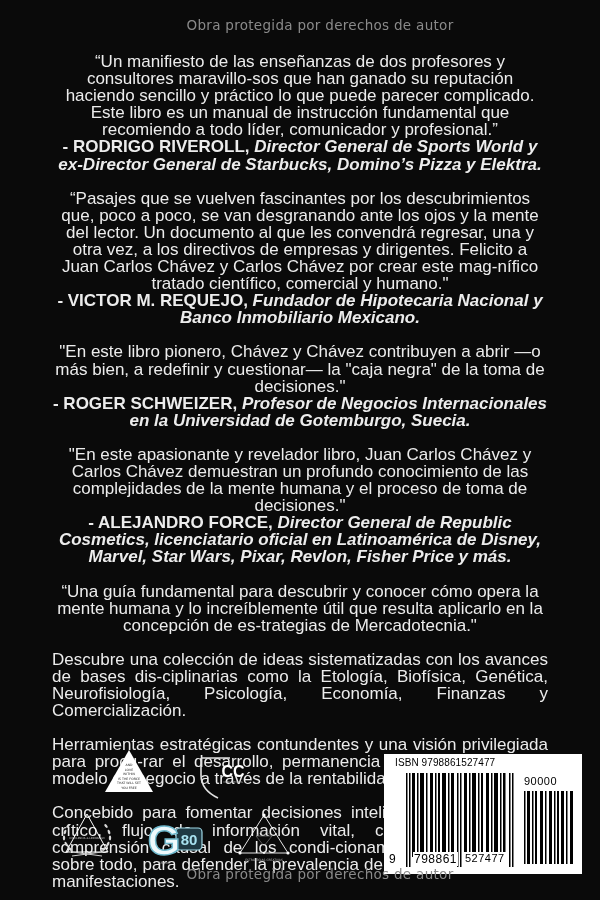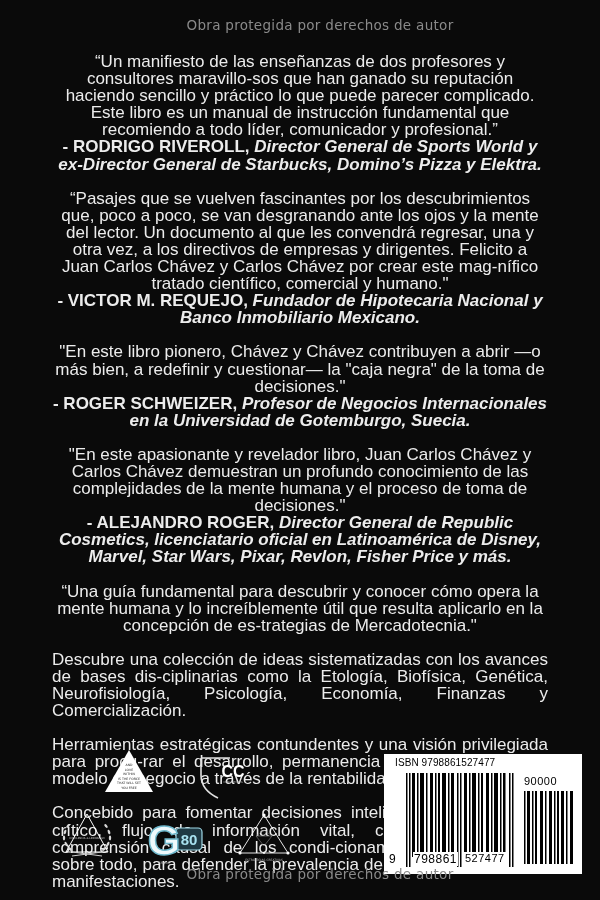--- a/index.html
+++ b/index.html
@@ -89,21 +89,21 @@
   <div class="quote">
     <span class="body">“Pasajes que se vuelven fascinantes por los descubrimientos que, poco a poco, se van desgranando ante los ojos y la mente del lector. Un documento al que les convendrá regresar, una y otra vez, a los directivos de empresas y dirigentes. Felicito a Juan Carlos Chávez y Carlos Chávez por crear este mag-nífico tratado científico, comercial y humano."</span>
     <span class="attrib"><span class="who">- VICTOR M. REQUEJO,</span> <span class="role">Fundador de Hipotecaria Nacional y Banco Inmobiliario Mexicano.</span></span>
   </div>
   <div class="quote">
     <span class="body">"En este libro pionero, Chávez y Chávez contribuyen a abrir —o más bien, a redefinir y cuestionar— la "caja negra" de la toma de decisiones."</span>
     <span class="attrib"><span class="who">- ROGER SCHWEIZER,</span> <span class="role">Profesor de Negocios Internacionales en la Universidad de Gotemburgo, Suecia.</span></span>
   </div>
   <div class="quote">
     <span class="body">"En este apasionante y revelador libro, Juan Carlos Chávez y Carlos Chávez demuestran un profundo conocimiento de las complejidades de la mente humana y el proceso de toma de decisiones."</span>
-    <span class="attrib"><span class="who">- ALEJANDRO ROGER,</span> <span class="role">Director General de Republic Cosmetics, licenciatario oficial en Latinoamérica de Disney, Marvel, Star Wars, Pixar, Revlon, Fisher Price y más.</span></span>
+    <span class="attrib"><span class="who">- ALEJANDRO FORCE,</span> <span class="role">Director General de Republic Cosmetics, licenciatario oficial en Latinoamérica de Disney, Marvel, Star Wars, Pixar, Revlon, Fisher Price y más.</span></span>
   </div>
   <div class="quote">
     <span class="body">“Una guía fundamental para descubrir y conocer cómo opera la mente humana y lo increíblemente útil que resulta aplicarlo en la concepción de es-trategias de Mercadotecnia."</span>
   </div>
 
   <p class="para">Descubre una colección de ideas sistematizadas con los avances de bases dis-ciplinarias como la Etología, Biofísica, Genética, Neurofisiología, Psicología, Economía, Finanzas y Comercialización.</p>
   <p class="para">Herramientas estratégicas contundentes y una visión privilegiada para procu-rar el desarrollo, permanencia y crecimiento de un modelo de negocio a través de la rentabilidad.</p>
   <p class="para">Concebido para fomentar decisiones inteligentes, pensamiento crítico, flujo de información vital, creatividad, empatía, comprensión causal de los condi-cionamientos biológicos y, sobre todo, para defender la prevalencia de La Vida en todas sus manifestaciones.</p>
 </div>
 

